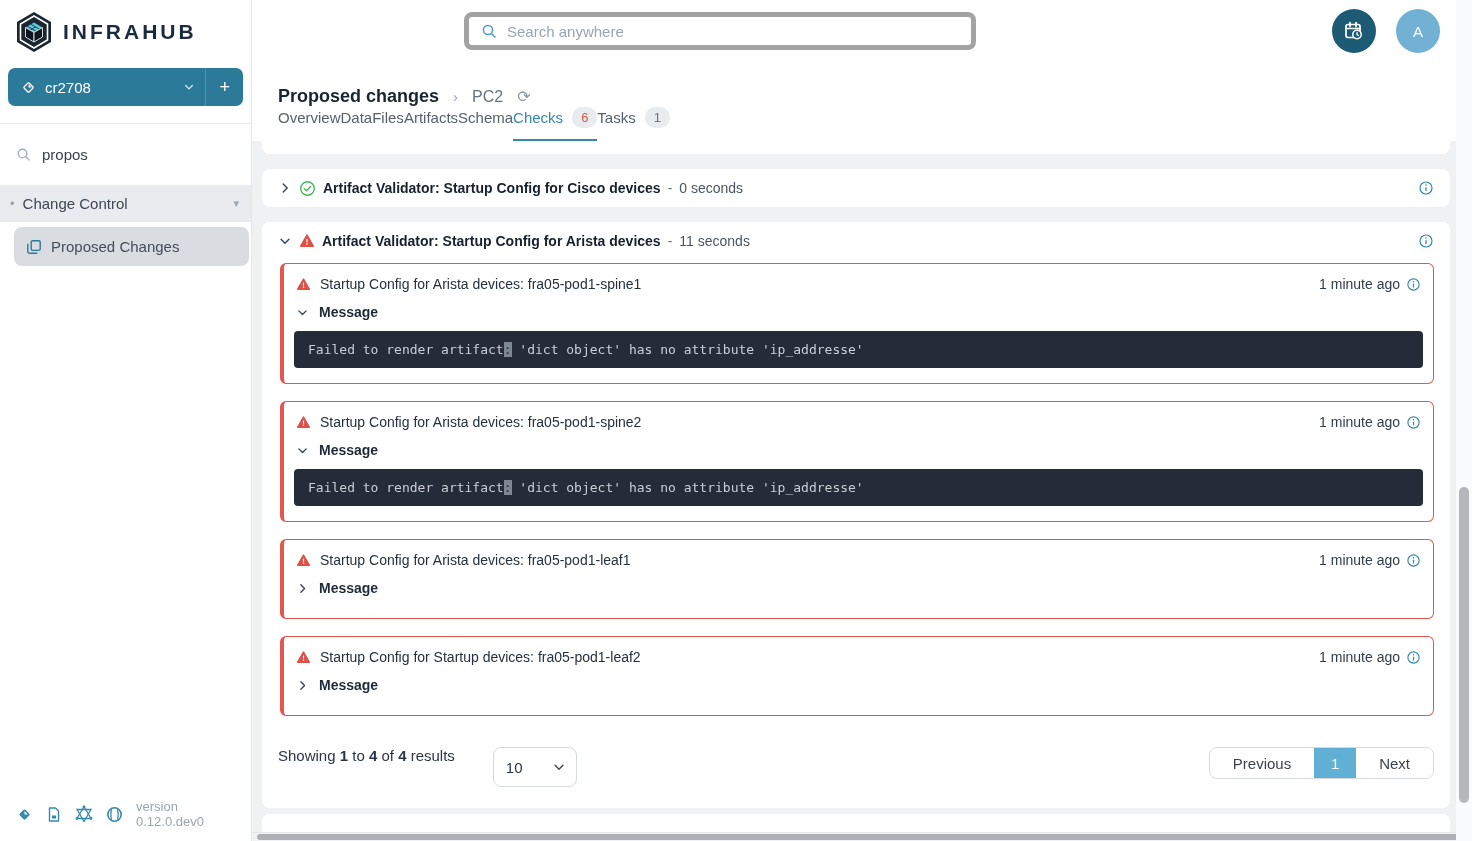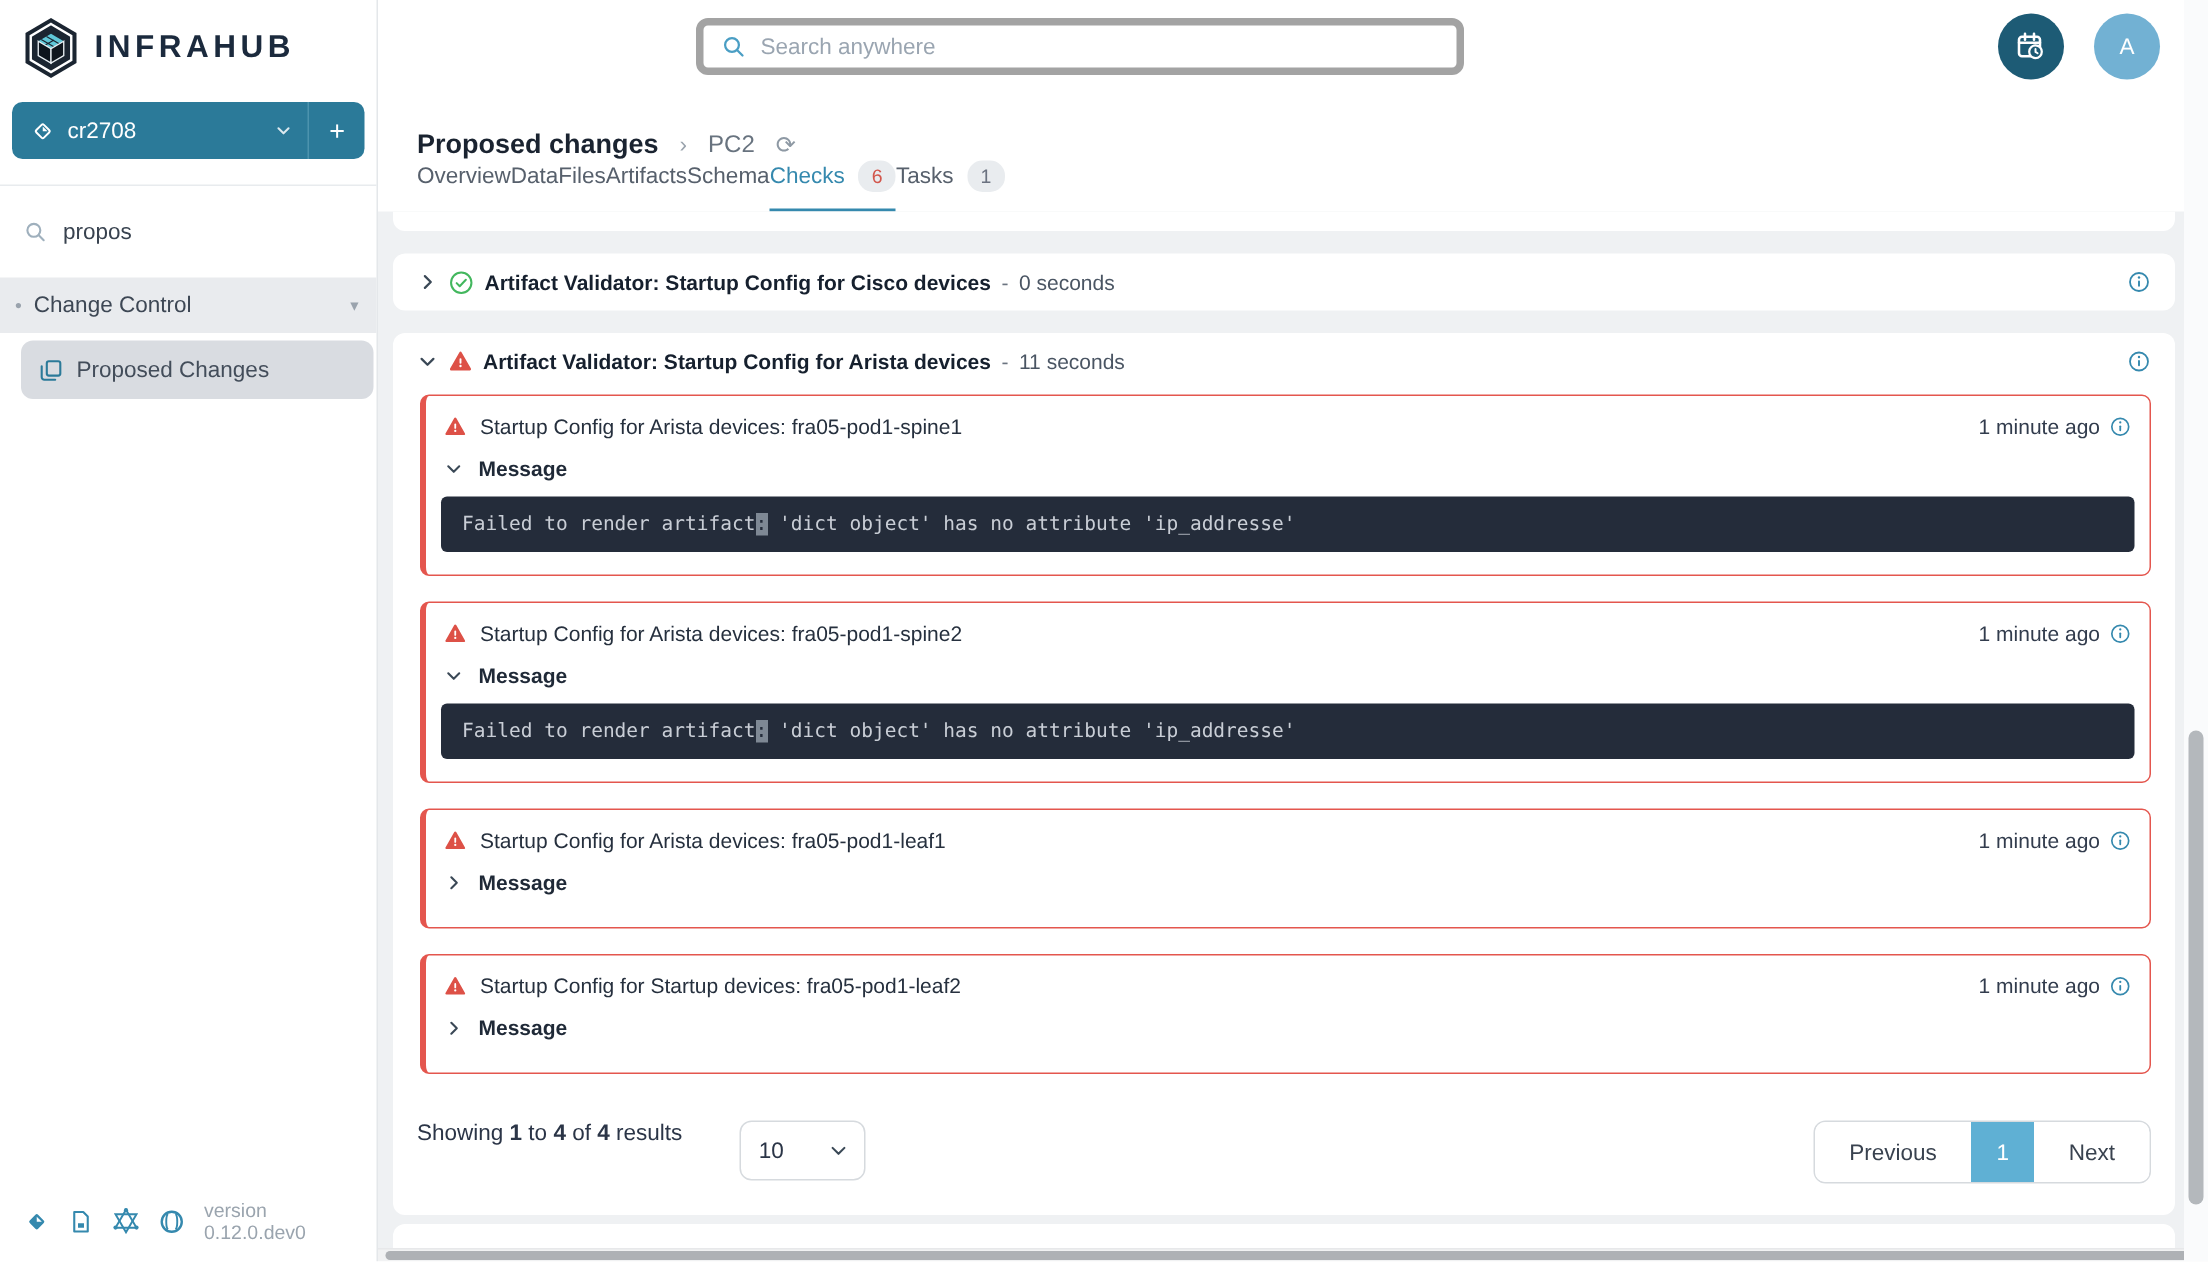--- a/index.html
+++ b/index.html
@@ -86,21 +86,21 @@
     color:#c9ced6; white-space:pre; }
   .code .cursor { background:#7e8894; color:#242c3a; }
 
   .pagination-row { display:flex; align-items:flex-start; padding:14px 16px 19px 16px; }
   .showing { font-size:15px; color:#2b3547; }
   .showing b { font-weight:700; }
   .page-size { margin-left:38px; width:84px; height:40px; border:1px solid #d6dade; border-radius:8px;
     display:flex; align-items:center; padding:0 10px 0 12px; font-size:15px; color:#2b3547; cursor:pointer; }
   .page-size svg { margin-left:auto; }
   .pager { margin-left:auto; display:flex; border:1px solid #d6dade; border-radius:8px;
-    overflow:hidden; height:42px; align-items:stretch; }
+    overflow:hidden; height:32px; align-items:stretch; }
   .pager .pg { display:flex; align-items:center; padding:0 23px; font-size:15px; color:#39424f;
     background:#fff; cursor:pointer; }
   .pager .pg.active { background:#5fb0d4; color:#fff; padding:0; width:42px; justify-content:center; }
 
   .partial-bottom { height:26px; border-radius:8px 8px 0 0; margin-top:6px; }
 
   
   .hscrollbar { height:9px; background:#f1f2f3; border-top:1px solid #e7e8ea; position:relative; }
   .hscrollbar .thumb { position:absolute; top:1px; left:5px; right:10px; height:6px;
     background:#aeb1b5; border-radius:4px; }

